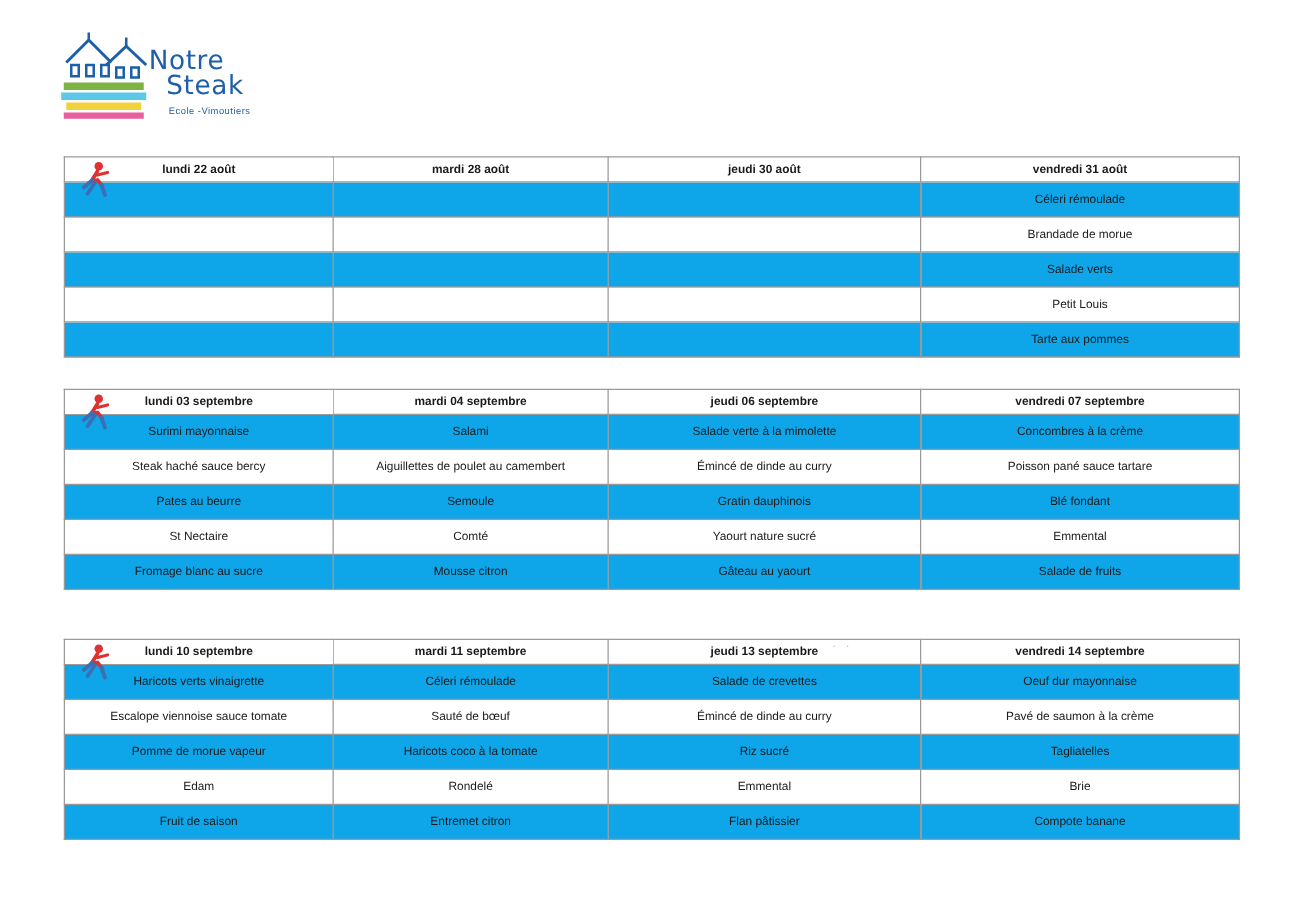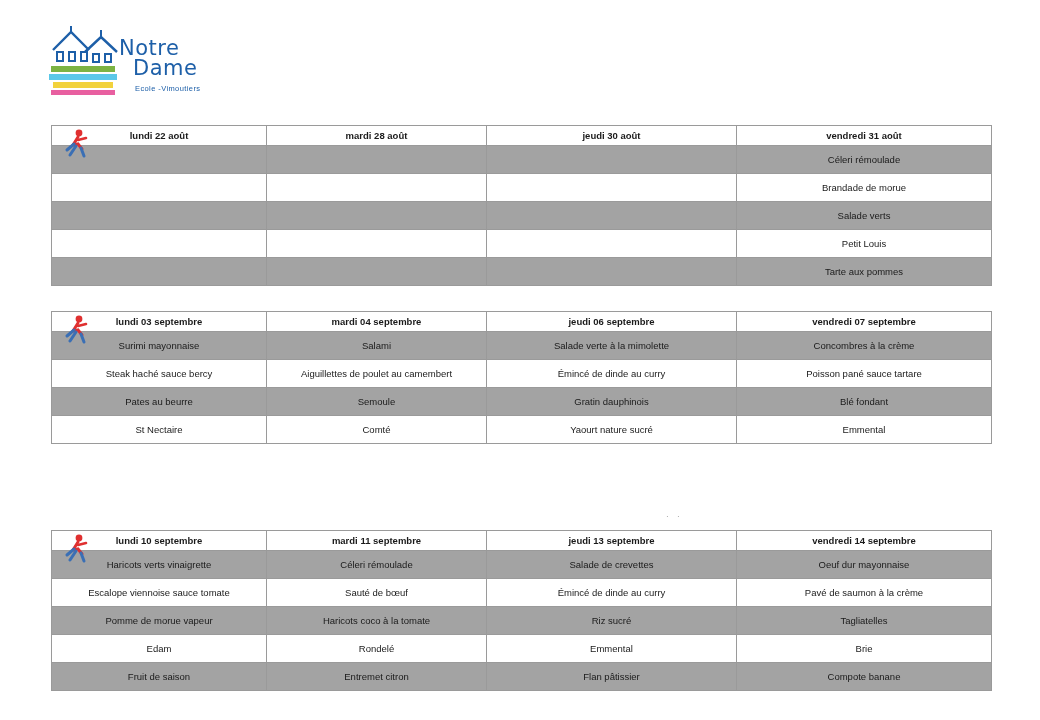--- a/index.html
+++ b/index.html
@@ -73,40 +73,40 @@
     padding: 0 4px;
     color: #1a1a1a;
   }
   .menu-table tr.head td {
     font-weight: bold;
     background: #ffffff;
     height: 19px;
     font-size: 9.5px;
   }
   .menu-table tr.shade td {
-    background: #a3a3a3;
+    background: #0ea5e9;
     margin-left: 17px;
   }
   .menu-table tr.plain td {
     background: #ffffff;
   }
   .runner-cell {
     position: relative;
   }
   .runner {
     position: absolute;
     left: 10px;
     top: 2px;
     width: 30px;
     height: 34px;
     pointer-events: none;
   }
   .tbl1 { top: 125px; }
   .tbl2 { top: 311px; }
-  .tbl3 { top: 530px; border-radius: 13px; }
+  .tbl3 { top: 511px; border-radius: 13px; }
 
   .dots {
     position: absolute;
     font-size: 8px;
     color: #9a9a9a;
     letter-spacing: 3px;
   }
 </style>
 </head>
 <body>
@@ -130,21 +130,21 @@
         <rect x="60" y="30" width="6" height="8" fill="none" stroke="#1d5fa8" stroke-width="2"></rect>
 
         <rect x="6" y="42" width="64" height="6" fill="#7cb342"></rect>
         <rect x="4" y="50" width="68" height="6" fill="#5bc8e8"></rect>
         <rect x="8" y="58" width="60" height="6" fill="#f2d23c"></rect>
         <rect x="6" y="66" width="64" height="5" fill="#e85fa0"></rect>
       </svg>
     </div>
     <div class="logo-text">
       <div class="logo-name">Notre</div>
-      <div class="logo-name" style="margin-left:14px">Dame</div>
+      <div class="logo-name" style="margin-left:14px">Steak</div>
       <div class="logo-sub" style="margin-left:16px">Ecole -Vimoutiers</div>
     </div>
   </div>
 
   <table class="menu-table tbl1">
     <colgroup>
       <col style="width:215px">
         <col style="width:220px">
         <col style="width:250px">
         <col style="width:255px">
@@ -244,20 +244,26 @@
         <td>Semoule</td>
         <td>Gratin dauphinois</td>
         <td>Blé fondant</td>
       </tr>
       <tr class="plain">
         <td>St Nectaire</td>
         <td>Comté</td>
         <td>Yaourt nature sucré</td>
         <td>Emmental</td>
       </tr>
+      <tr class="shade">
+        <td>Fromage blanc au sucre</td>
+        <td>Mousse citron</td>
+        <td>Gâteau au yaourt</td>
+        <td>Salade de fruits</td>
+      </tr>
     </tbody>
   </table>
 
   <table class="menu-table tbl3">
     <colgroup>
       <col style="width:215px">
         <col style="width:220px">
         <col style="width:250px">
         <col style="width:255px">
     </colgroup>

